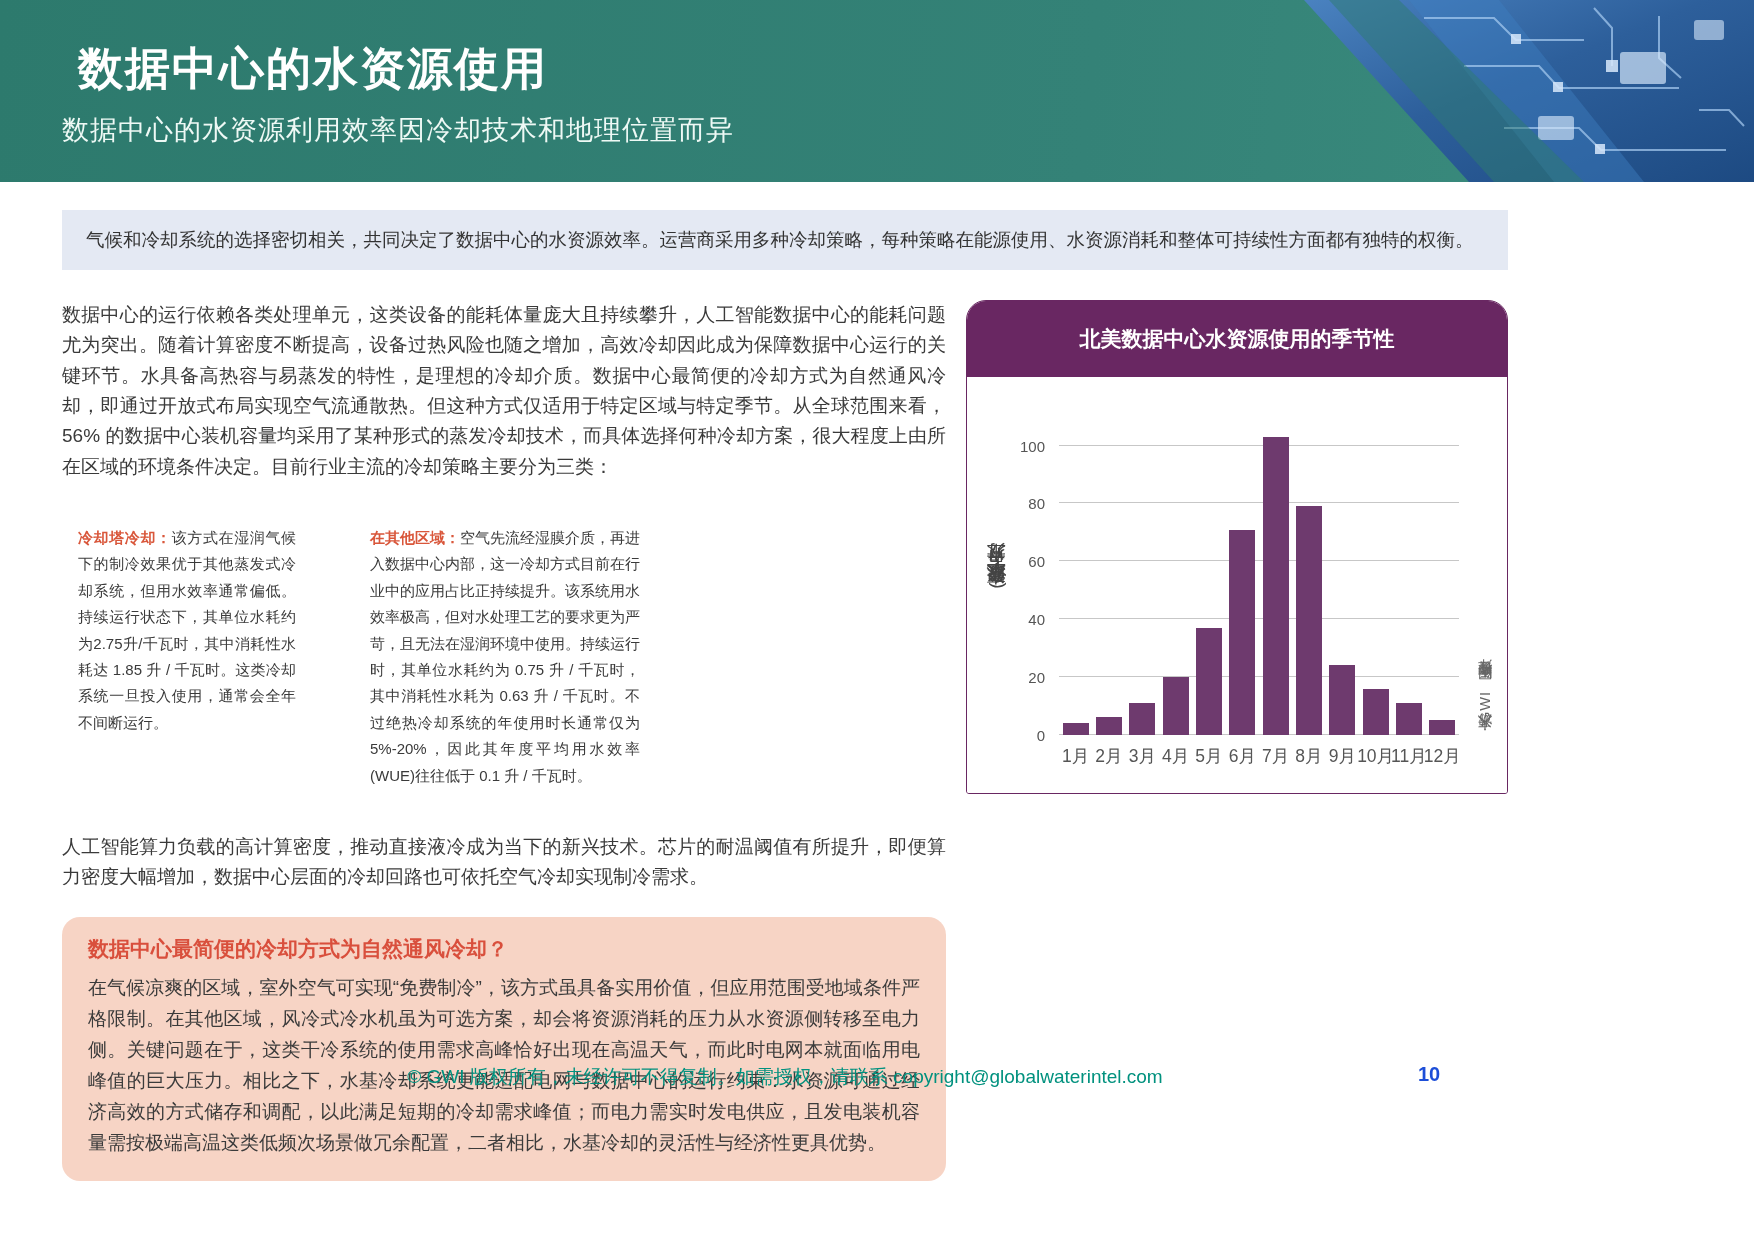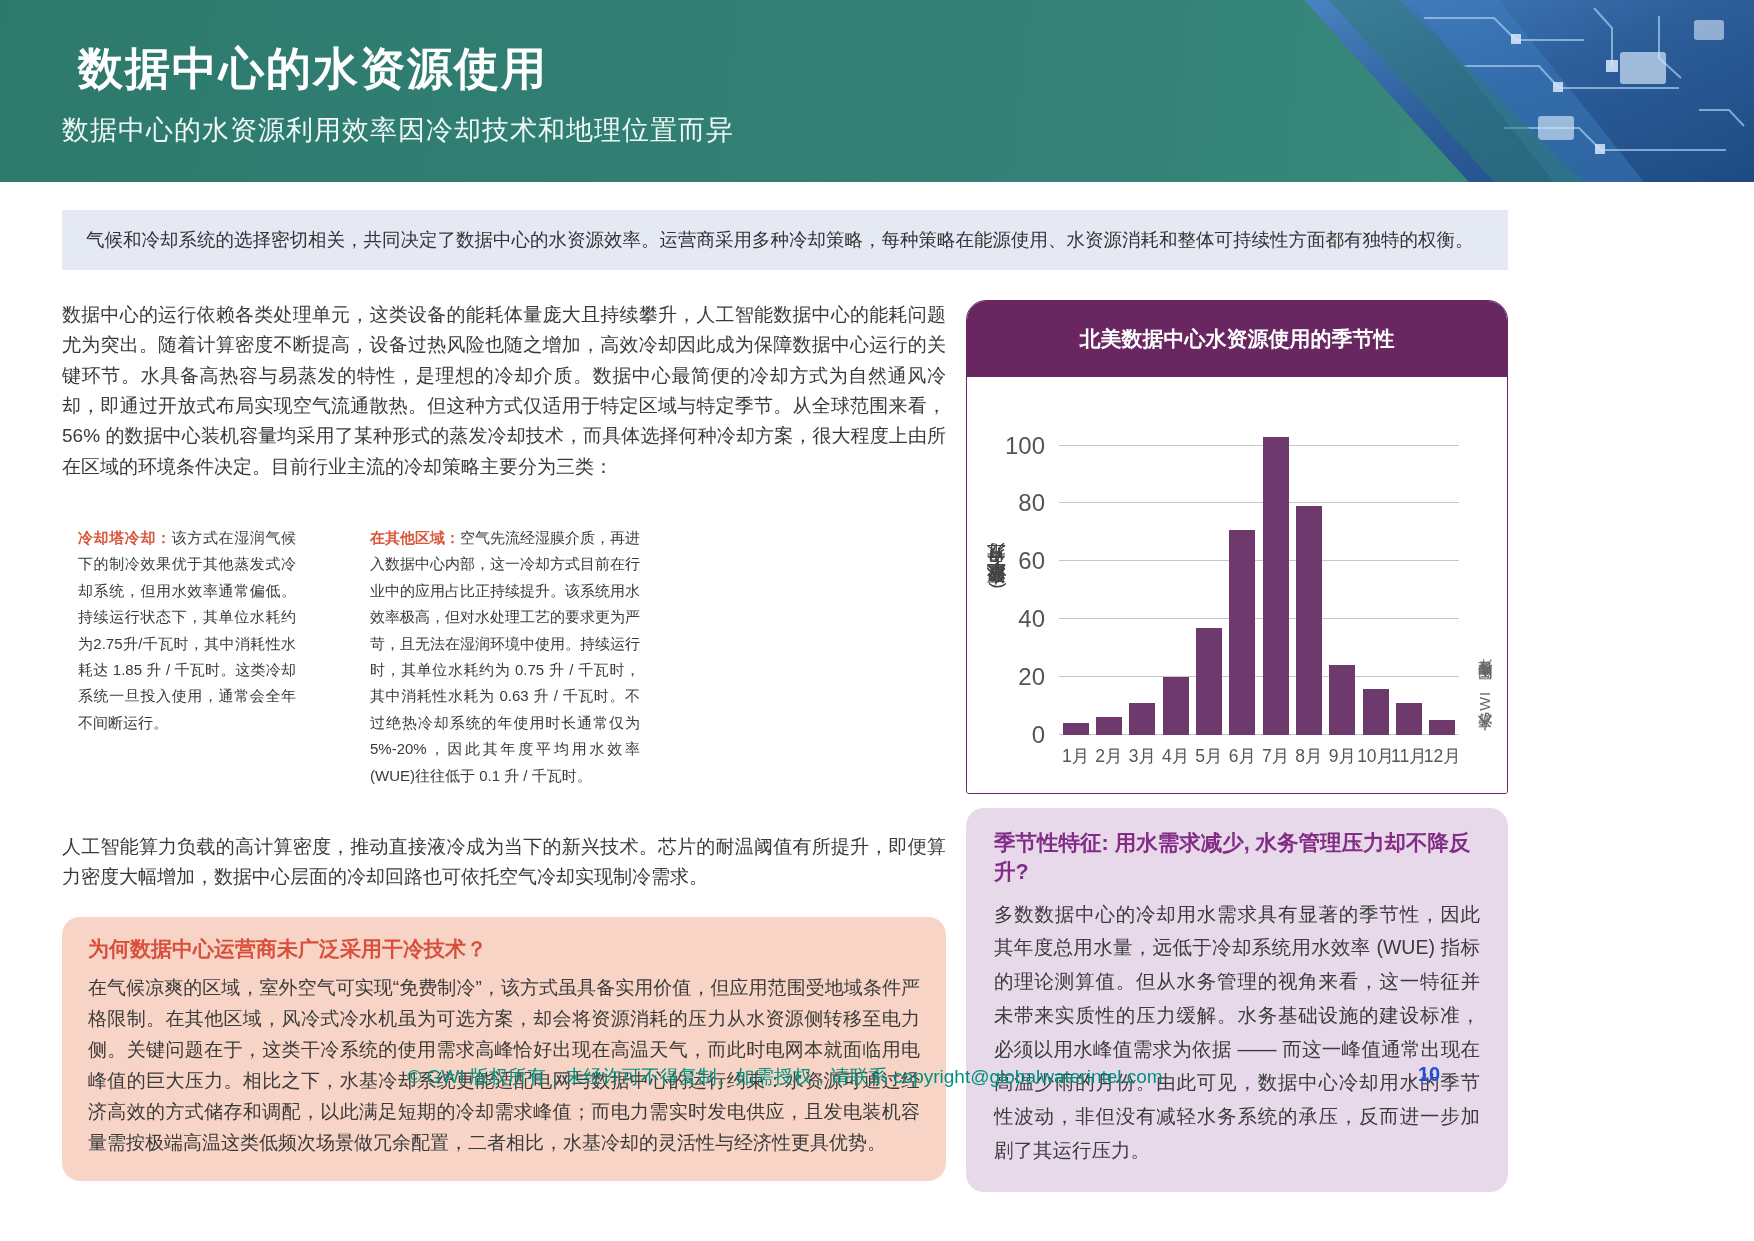--- a/index.html
+++ b/index.html
@@ -46,21 +46,21 @@
   .chart-card { border:1px solid #692762; border-radius:20px 20px 3px 3px; overflow:hidden; background:#fff; }
   .chart-header {
     background:#692762; color:#ffffff; text-align:center;
     font-size:21px; font-weight:bold; padding:24px 10px;
   }
   .chart-body { position:relative; height:416px; background:#ffffff; }
   .chart-plot { position:absolute; left:92px; right:48px; top:40px; bottom:58px; }
   .gridline { position:absolute; left:0; right:0; height:1px; background:#c7c7c7; }
   .ytick {
     position:absolute; right:calc(100% + 14px); transform:translateY(50%);
-    font-size:24px; color:#555; line-height:1;
+    font-size:15px; color:#555; line-height:1;
   }
   .bars { position:absolute; inset:0; display:flex; align-items:flex-end; }
   .bar-slot { flex:1 1 0; height:100%; display:flex; align-items:flex-end; justify-content:center; position:relative; }
   .bar { width:26px; background:#6e3a6e; }
   .xlabel {
     position:absolute; top:100%; margin-top:9px; left:50%; transform:translateX(-50%);
     font-size:17.5px; color:#555; white-space:nowrap;
   }
   .ylabel {
     position:absolute; left:16px; top:50%;
@@ -133,21 +133,21 @@
     <p class="para">数据中心的运行依赖各类处理单元，这类设备的能耗体量庞大且持续攀升，人工智能数据中心的能耗问题尤为突出。随着计算密度不断提高，设备过热风险也随之增加，高效冷却因此成为保障数据中心运行的关键环节。水具备高热容与易蒸发的特性，是理想的冷却介质。数据中心最简便的冷却方式为自然通风冷却，即通过开放式布局实现空气流通散热。但这种方式仅适用于特定区域与特定季节。从全球范围来看，56% 的数据中心装机容量均采用了某种形式的蒸发冷却技术，而具体选择何种冷却方案，很大程度上由所在区域的环境条件决定。目前行业主流的冷却策略主要分为三类：</p>
 
     <div class="three-cols">
       <p><span class="col-label">冷却塔冷却：</span><span>该方式在湿润气候下的制冷效果优于其他蒸发式冷却系统，但用水效率通常偏低。持续运行状态下，其单位水耗约为2.75升/千瓦时，其中消耗性水耗达 1.85 升 / 千瓦时。这类冷却系统一旦投入使用，通常会全年不间断运行。</span></p>
       <p><span class="col-label">在其他区域：</span><span>空气先流经湿膜介质，再进入数据中心内部，这一冷却方式目前在行业中的应用占比正持续提升。该系统用水效率极高，但对水处理工艺的要求更为严苛，且无法在湿润环境中使用。持续运行时，其单位水耗约为 0.75 升 / 千瓦时，其中消耗性水耗为 0.63 升 / 千瓦时。不过绝热冷却系统的年使用时长通常仅为5%-20%，因此其年度平均用水效率(WUE)往往低于 0.1 升 / 千瓦时。</span></p>
     </div>
 
     <p class="para mid-para">人工智能算力负载的高计算密度，推动直接液冷成为当下的新兴技术。芯片的耐温阈值有所提升，即便算力密度大幅增加，数据中心层面的冷却回路也可依托空气冷却实现制冷需求。</p>
 
     <div class="orange-box">
-      <h3>为何数据中心运营商未广泛采用干冷技术？</h3>
+      <h3>数据中心最简便的冷却方式为自然通风冷却？</h3>
       <p>在气候凉爽的区域，室外空气可实现“免费制冷”，该方式虽具备实用价值，但应用范围受地域条件严格限制。在其他区域，风冷式冷水机虽为可选方案，却会将资源消耗的压力从水资源侧转移至电力侧。关键问题在于，这类干冷系统的使用需求高峰恰好出现在高温天气，而此时电网本就面临用电峰值的巨大压力。相比之下，水基冷却系统更能适配电网与数据中心的运行约束：水资源可通过经济高效的方式储存和调配，以此满足短期的冷却需求峰值；而电力需实时发电供应，且发电装机容量需按极端高温这类低频次场景做冗余配置，二者相比，水基冷却的灵活性与经济性更具优势。</p>
     </div>
   </div>
 
   <div class="right-col">
     <div class="chart-card">
       <div class="chart-header">北美数据中心水资源使用的季节性</div>
       <div class="chart-body">
         <div class="ylabel">水资源取水量 (百万立方米)</div>
         <div class="chart-plot">
@@ -211,22 +211,18 @@
               <div class="bar-slot">
                 <div class="bar" style="height: 4.54545%; background: rgb(110, 58, 110);"></div>
                 <div class="xlabel">12月</div>
               </div>
             </div>
           </div>
         <div class="chart-source">来源：GWI国际水务智库</div>
       </div>
     </div>
 
-    <div class="purple-box">
-      <h3>季节性特征: 用水需求减少, 水务管理压力却不降反升?</h3>
-      <p>多数数据中心的冷却用水需求具有显著的季节性，因此其年度总用水量，远低于冷却系统用水效率 (WUE) 指标的理论测算值。但从水务管理的视角来看，这一特征并未带来实质性的压力缓解。水务基础设施的建设标准，必须以用水峰值需求为依据 —— 而这一峰值通常出现在高温少雨的月份。由此可见，数据中心冷却用水的季节性波动，非但没有减轻水务系统的承压，反而进一步加剧了其运行压力。</p>
-    </div>
   </div>
 
 </div>
 
 <div class="footer">© GWI 版权所有，未经许可不得复制。如需授权，请联系 copyright@globalwaterintel.com</div>
 <div class="page-num">10</div>
 
 </body></html>

